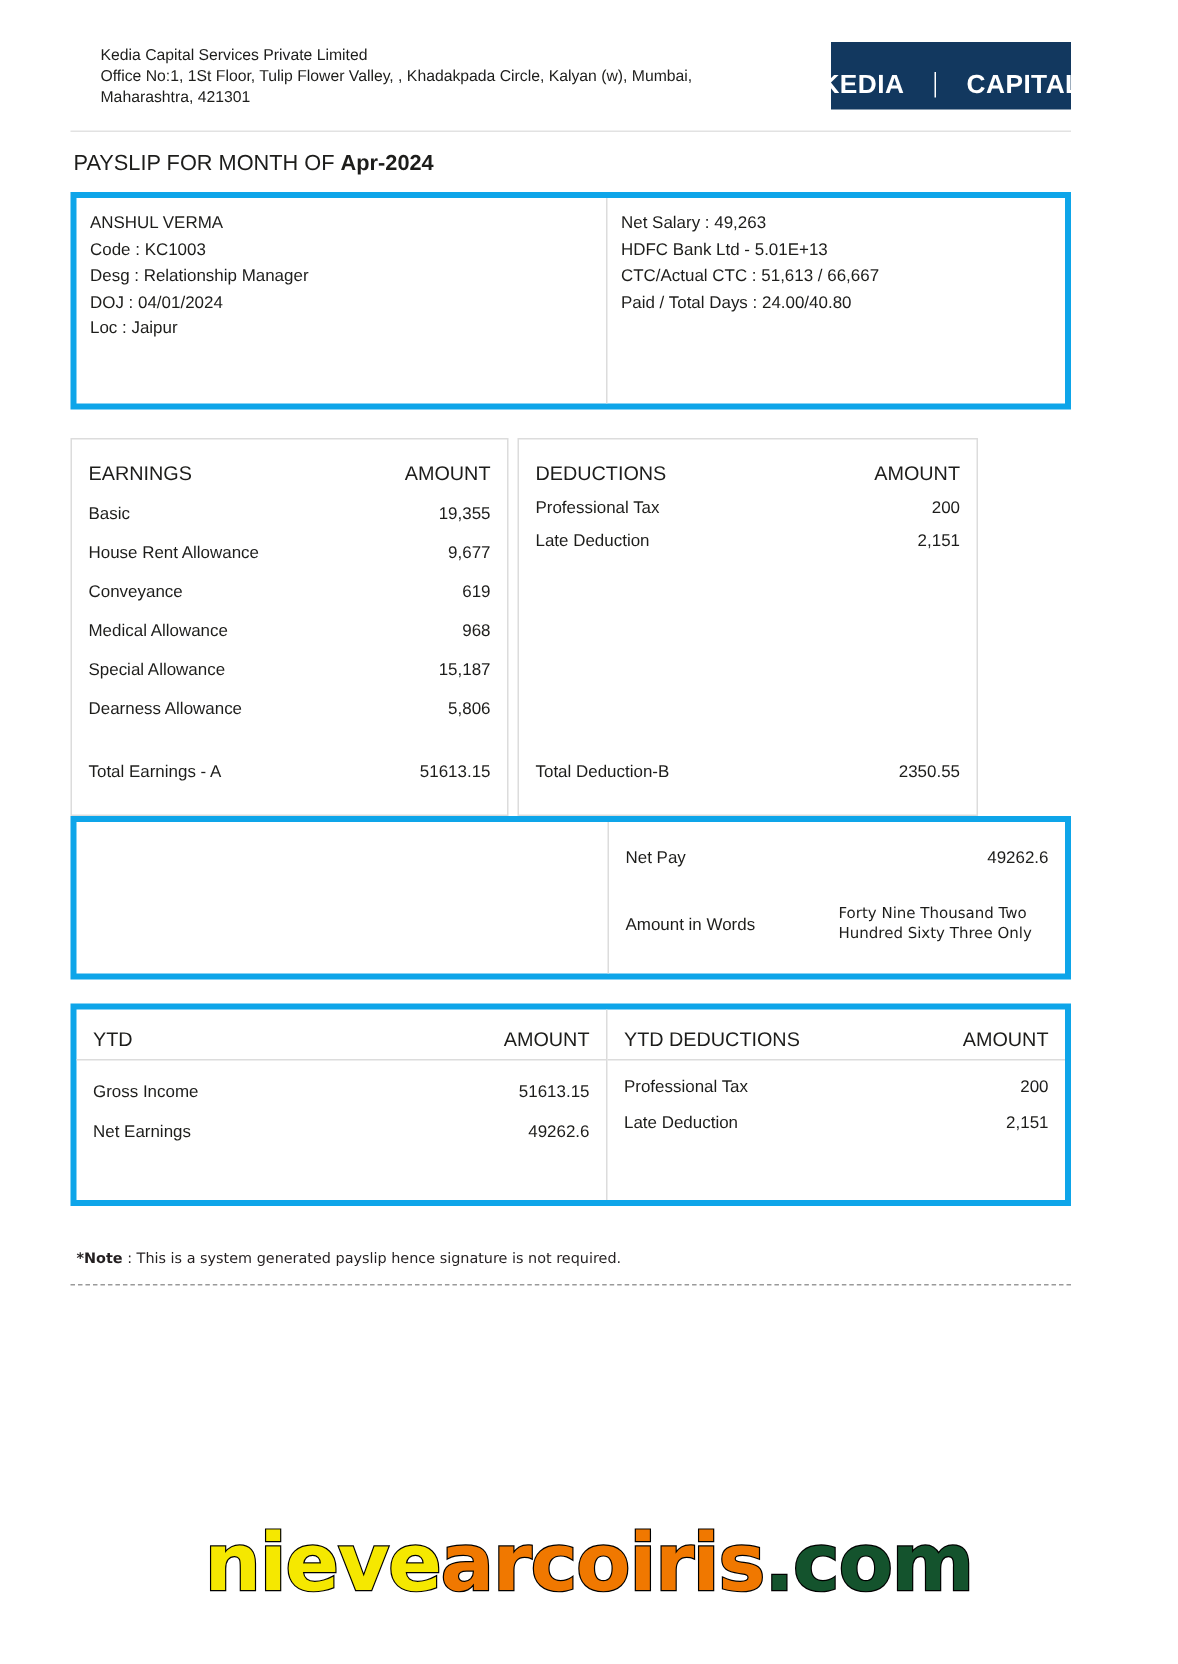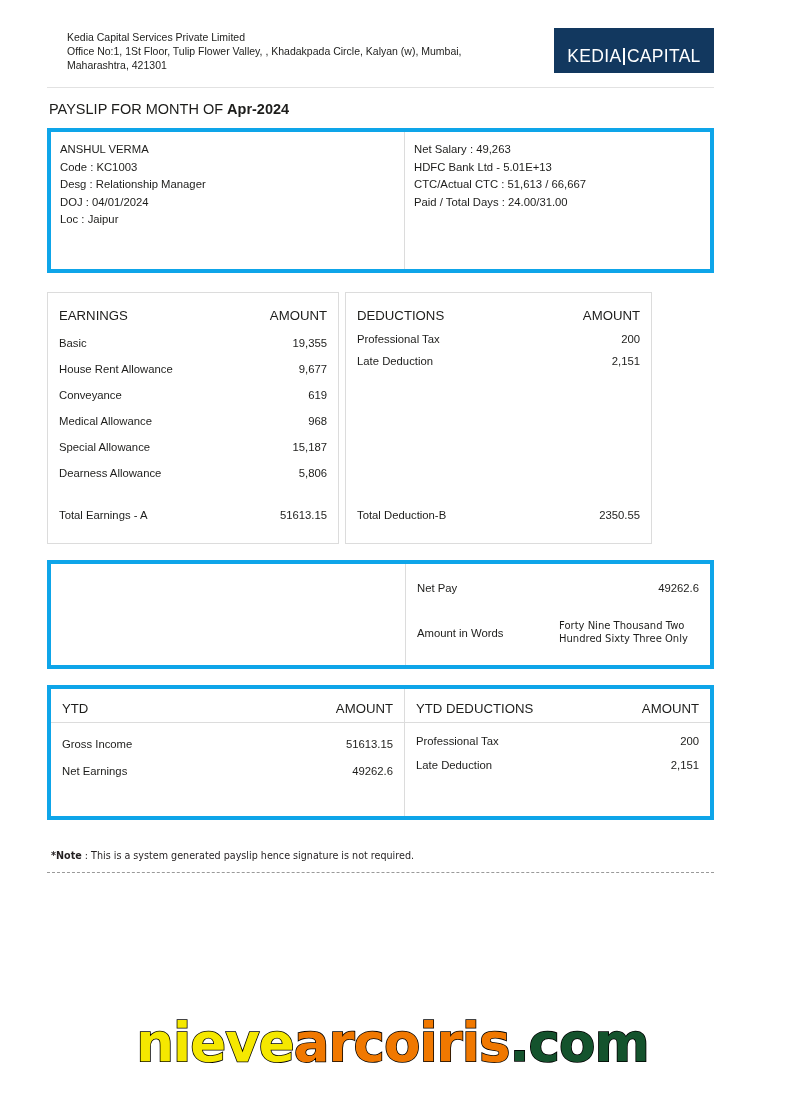--- a/index.html
+++ b/index.html
@@ -49,26 +49,26 @@
     height: 45px;
     background: #12385f;
     display: flex;
     align-items: center;
     justify-content: center;
     flex: 0 0 auto;
   }
   .logo-text {
     color: #ffffff;
     font-size: 17.5px;
-    font-weight: normal;
+    font-weight: bold;
     letter-spacing: 0.3px;
     font-family: "Liberation Sans", sans-serif;
     display: flex;
     align-items: center;
-    gap: 2px;
+    gap: 20px;
     margin-top: 12px;
   }
   .logo-sep {
     display: inline-block;
     width: 1.5px;
     height: 17px;
     background: #ffffff;
   }
 
   .rule {
@@ -143,21 +143,20 @@
     bottom: 22px;
     display: flex;
     justify-content: space-between;
     font-size: 11.3px;
     color: #1d1d1b;
   }
 
   
   .np-box {
     display: flex;
-    margin-top: 16px;
     height: 109px;
   }
   .np-left {
     width: 354px;
     border-right: 1px solid #dcdcdc;
   }
   .np-right {
     flex: 1 1 auto;
     padding: 0 11px;
     box-sizing: border-box;
@@ -286,21 +285,21 @@
         <div>ANSHUL VERMA</div>
         <div>Code : KC1003</div>
         <div>Desg : Relationship Manager</div>
         <div>DOJ : 04/01/2024</div>
         <div>Loc : Jaipur</div>
       </div>
       <div class="info-right">
         <div>Net Salary : 49,263</div>
         <div>HDFC Bank Ltd - 5.01E+13</div>
         <div>CTC/Actual CTC : 51,613 / 66,667</div>
-        <div>Paid / Total Days : 24.00/31.00</div>
+        <div>Paid / Total Days : 24.00/40.80</div>
       </div>
     </div>
 
     <div class="ed-wrap">
 
       <div class="ed-box ed-left">
         <div class="ed-head">
           <span>EARNINGS</span>
           <span>AMOUNT</span>
         </div>

